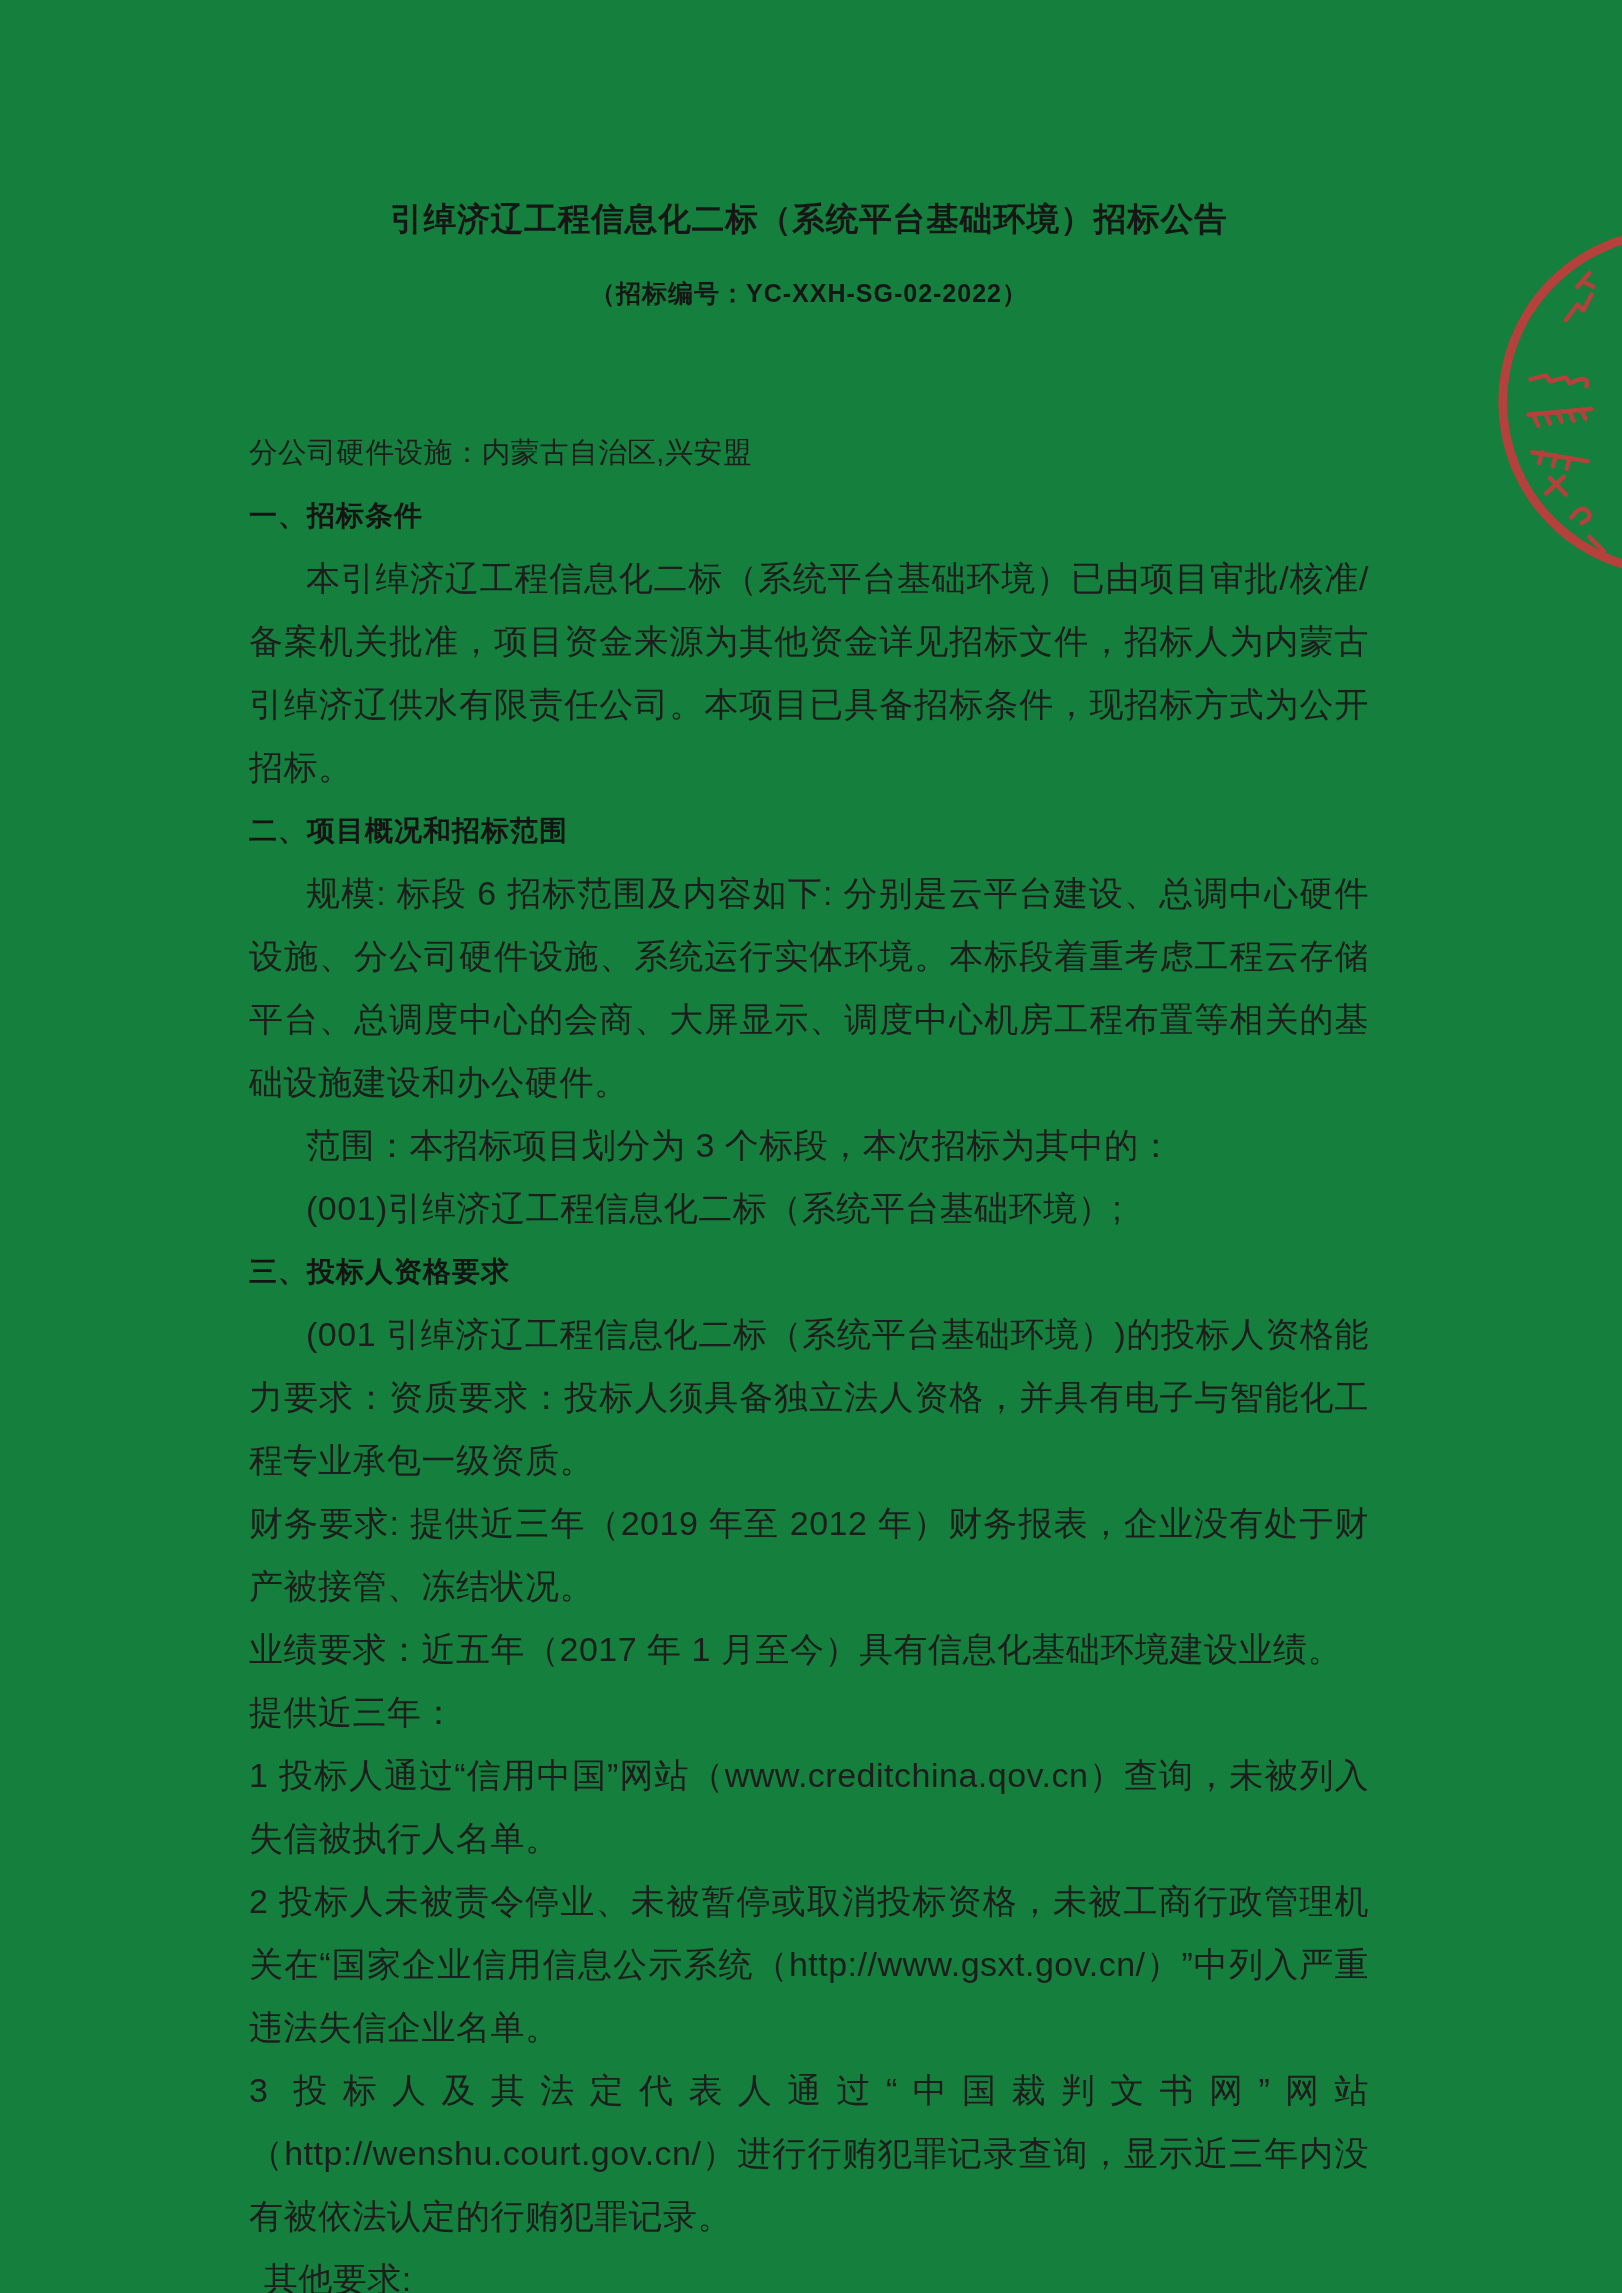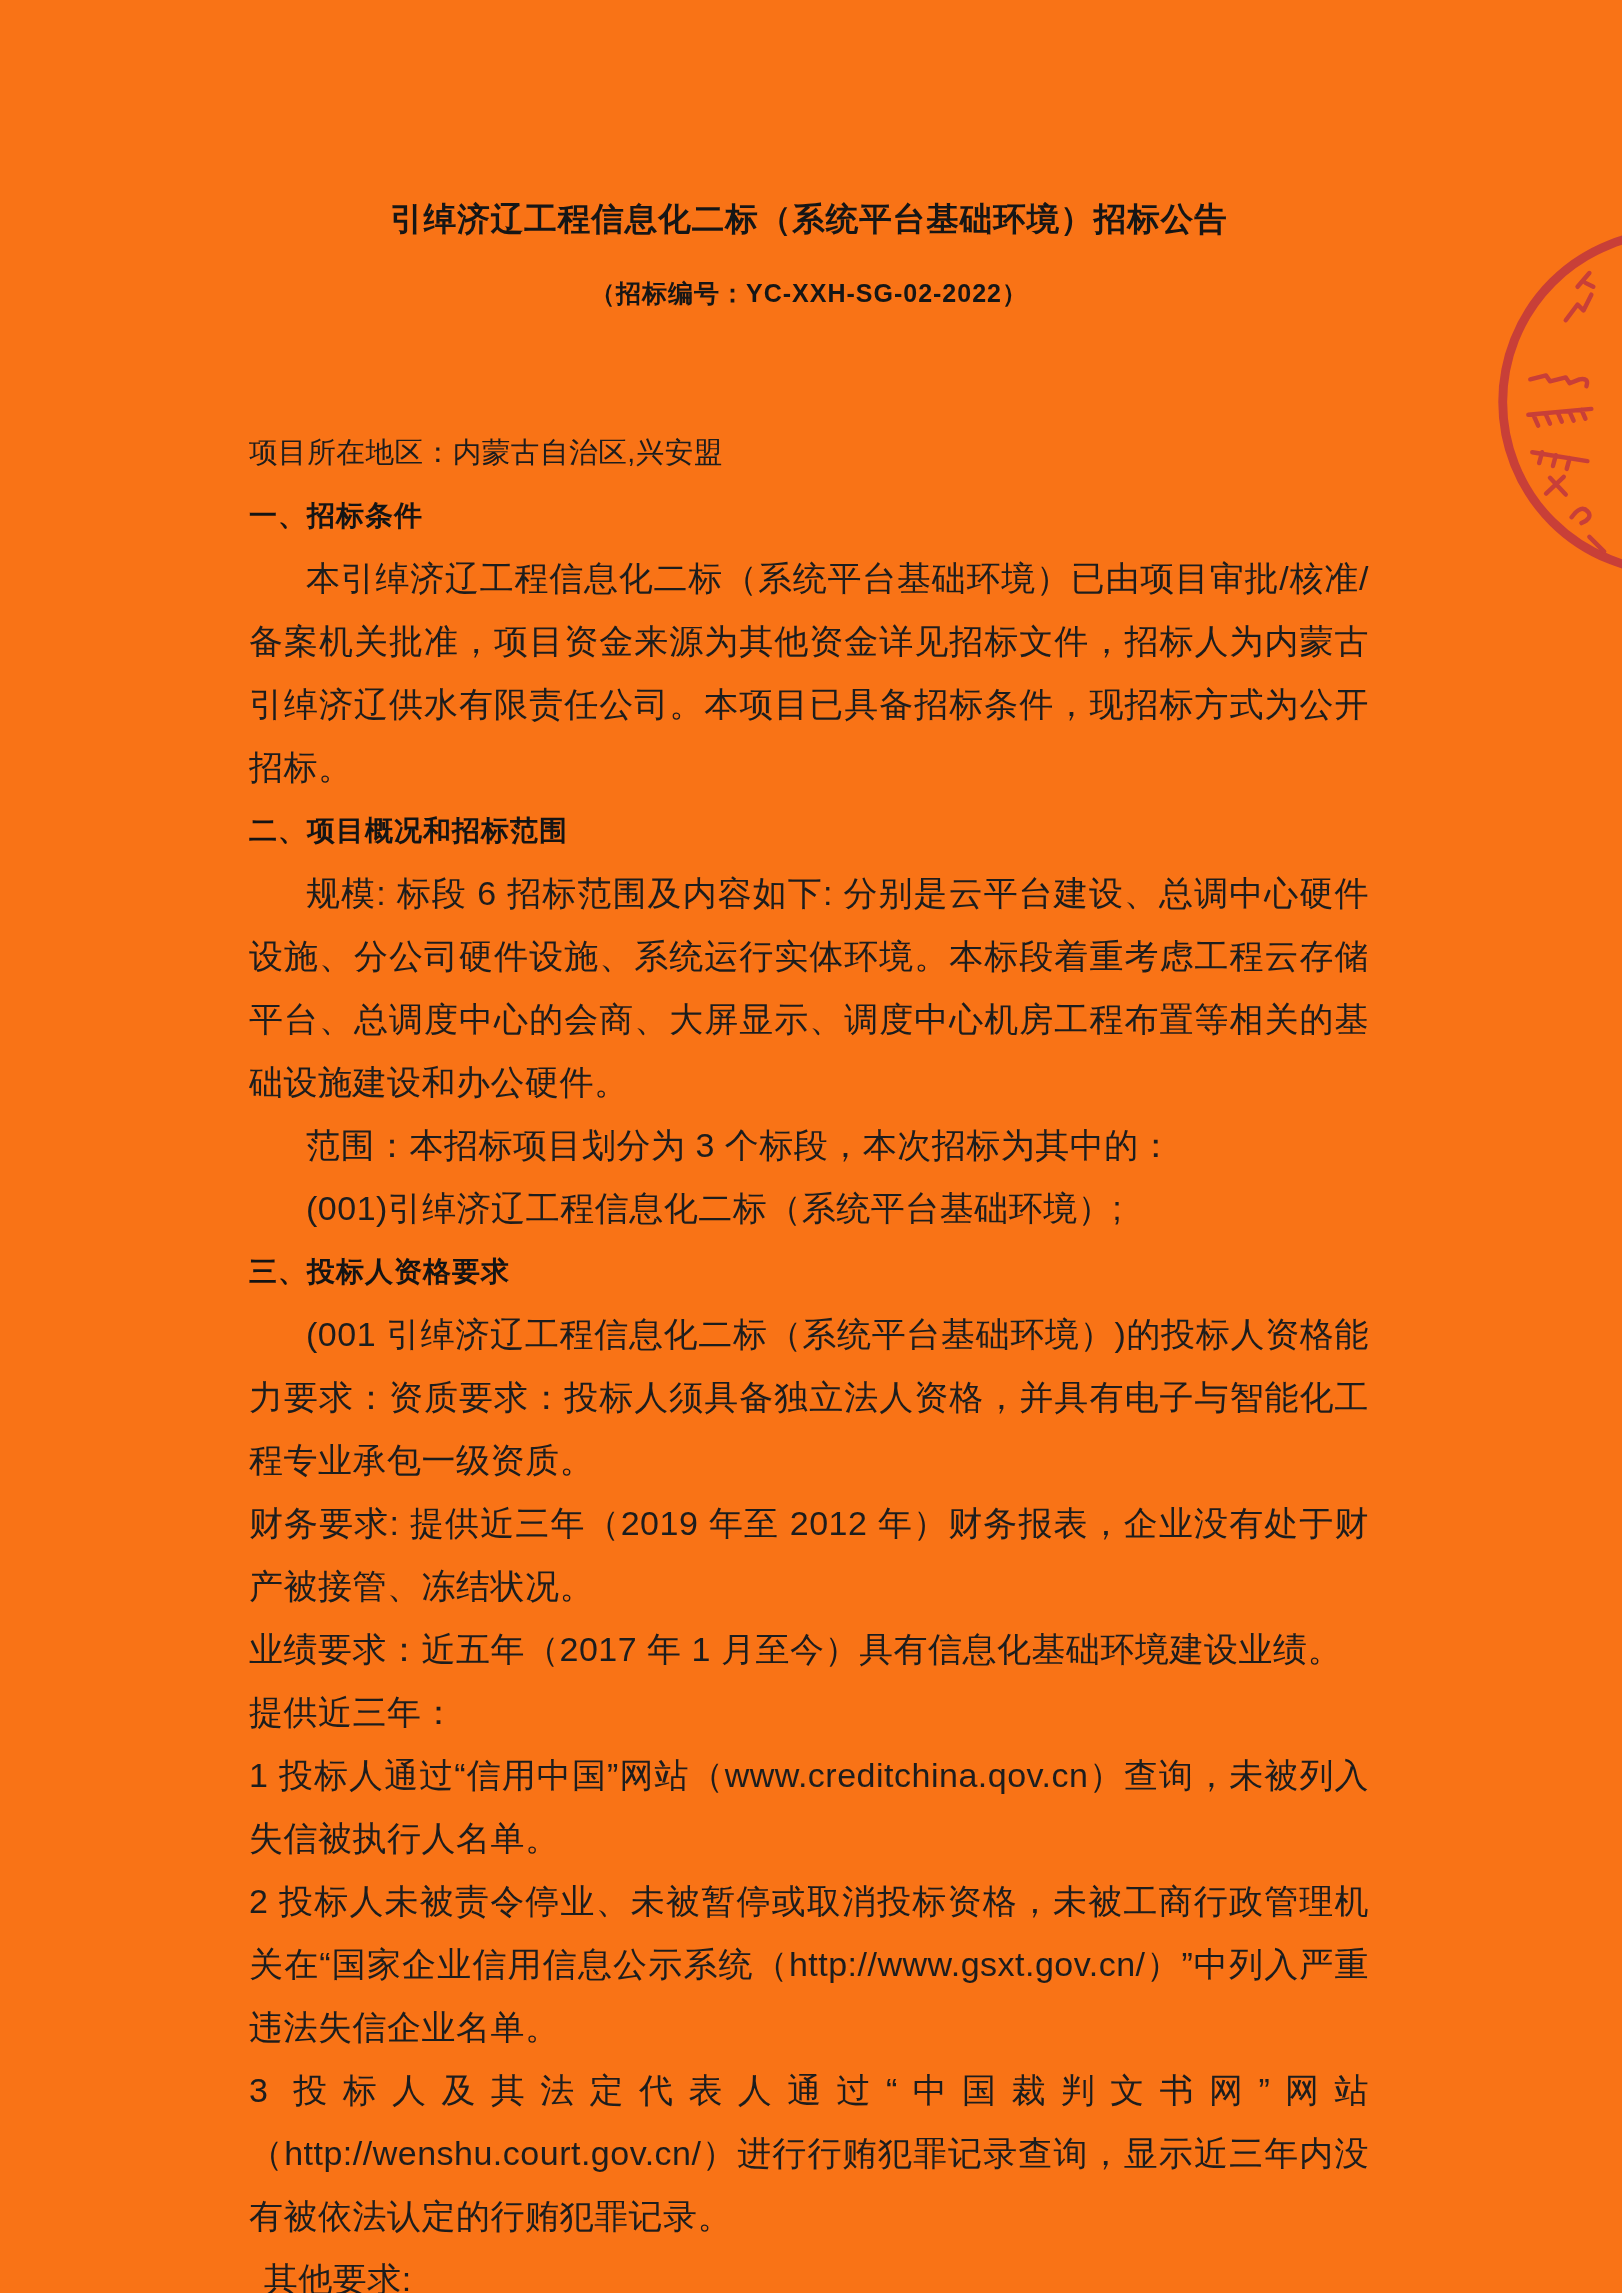--- a/index.html
+++ b/index.html
@@ -1,20 +1,20 @@
 <!DOCTYPE html>
 <html><head>
 <meta charset="utf-8">
 <style>
   html, body { margin: 0; padding: 0; background: #ffffff; }
   .page {
     position: relative;
     width: 1622px;
     height: 2293px;
-    background: #f97316;
+    background: #15803d;
     overflow: hidden;
     font-family: "Liberation Sans", sans-serif;
     color: #1d1d1d;
   }
   .content {
     position: absolute;
     left: 249px;
     top: 0;
     width: 1120px;
   }
@@ -69,21 +69,21 @@
   }
 </style>
 </head>
 <body>
 
 <div class="page">
 
   <div class="content">
       <p class="title">引绰济辽工程信息化二标（系统平台基础环境）招标公告</p>
       <p class="subtitle">（招标编号：YC-XXH-SG-02-2022）</p>
-      <p class="meta">项目所在地区：内蒙古自治区,兴安盟</p>
+      <p class="meta">分公司硬件设施：内蒙古自治区,兴安盟</p>
       <h2 class="heading">一、招标条件</h2>
       <p class="para indent">本引绰济辽工程信息化二标（系统平台基础环境）已由项目审批/核准/备案机关批准，项目资金来源为其他资金详见招标文件，招标人为内蒙古引绰济辽供水有限责任公司。本项目已具备招标条件，现招标方式为公开招标。</p>
       <h2 class="heading">二、项目概况和招标范围</h2>
       <p class="para indent">规模: 标段 6 招标范围及内容如下: 分别是云平台建设、总调中心硬件设施、分公司硬件设施、系统运行实体环境。本标段着重考虑工程云存储平台、总调度中心的会商、大屏显示、调度中心机房工程布置等相关的基础设施建设和办公硬件。</p>
       <p class="para indent">范围：本招标项目划分为 3 个标段，本次招标为其中的：</p>
       <p class="para indent">(001)引绰济辽工程信息化二标（系统平台基础环境）;</p>
       <h2 class="heading">三、投标人资格要求</h2>
       <p class="para indent">(001 引绰济辽工程信息化二标（系统平台基础环境）)的投标人资格能力要求：资质要求：投标人须具备独立法人资格，并具有电子与智能化工程专业承包一级资质。</p>
       <p class="para">财务要求: 提供近三年（2019 年至 2012 年）财务报表，企业没有处于财产被接管、冻结状况。</p>
       <p class="para">业绩要求：近五年（2017 年 1 月至今）具有信息化基础环境建设业绩。</p>

